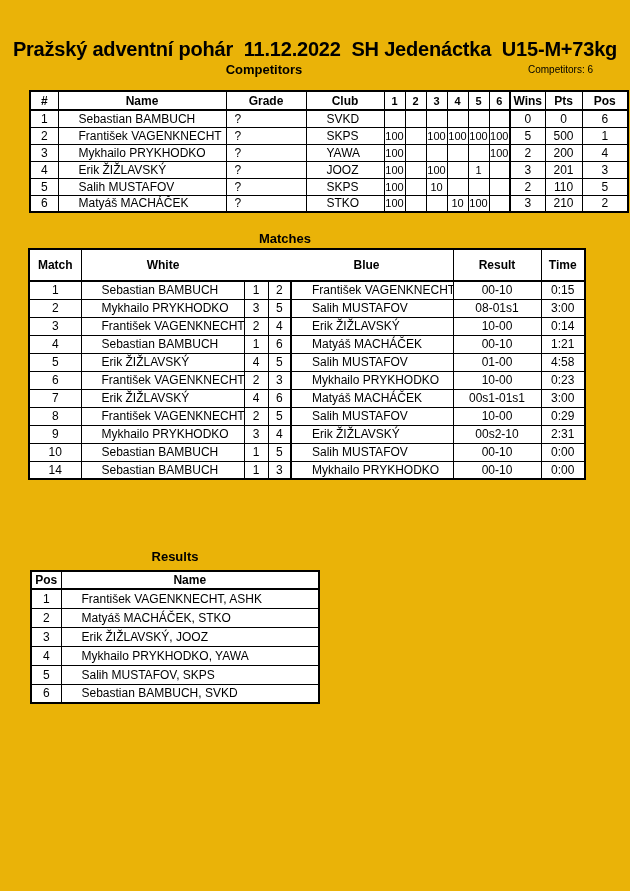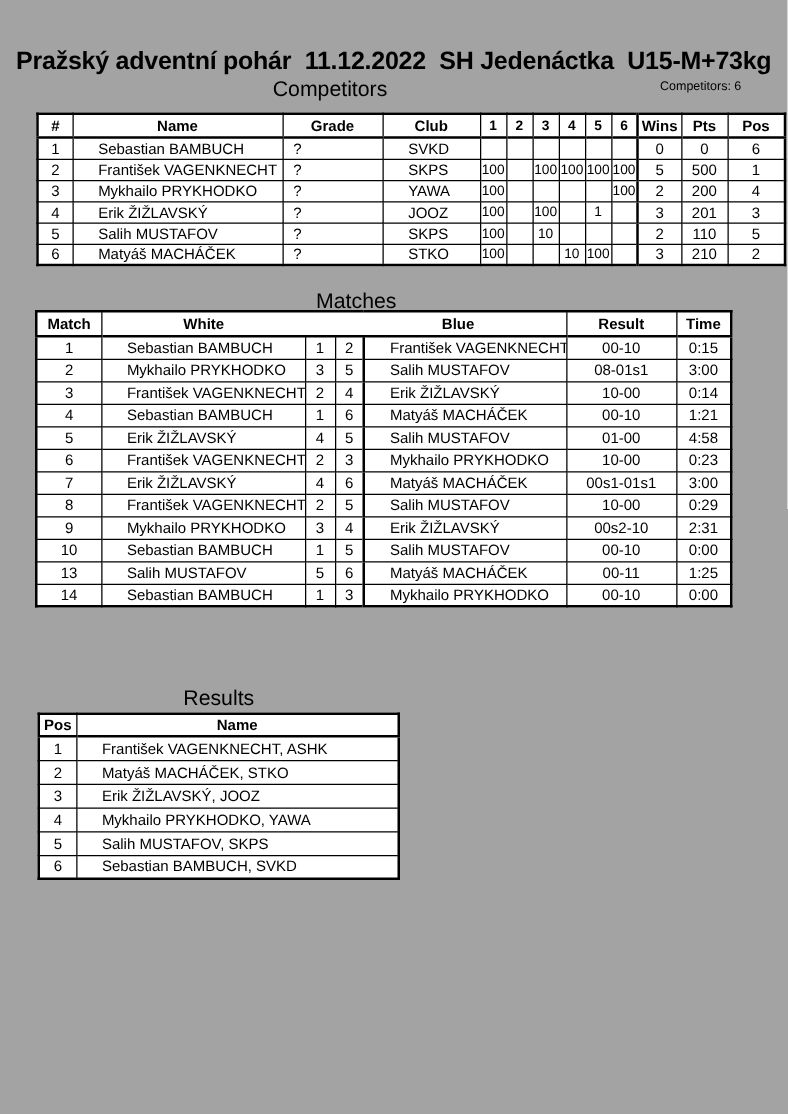--- a/index.html
+++ b/index.html
@@ -1,21 +1,21 @@
 <!DOCTYPE html>
 <html><head>
 <meta charset="utf-8">
 <style>
   * { box-sizing: border-box; }
   html,body { margin:0; padding:0; background:#fff; }
   .page {
     position: relative;
     width: 630px;
     height: 891px;
-    background: #a3a3a3;
+    background: #eab308;
     overflow: hidden;
     font-family: "Liberation Sans", sans-serif;
     color: #000;
   }
   
   .main-title-wrap {
     position: absolute;
     top: 36px; left: 0;
     width: 630px; height: 26px;
     display: flex;
@@ -26,22 +26,22 @@
     flex: none;
     white-space: pre;
     font-size: 20px;
     font-weight: bold;
     line-height: 26px;
     letter-spacing: -0.2px;
   }
   .sec-heading {
     position: absolute;
     transform: translateX(-50%);
-    font-size: 17px;
-    font-weight: normal;
+    font-size: 13px;
+    font-weight: bold;
     white-space: pre;
   }
   .h-competitors { left: 264px; top: 62px; }
   .h-matches     { left: 285px; top: 231px; }
   .h-results     { left: 175px; top: 549px; }
   .comp-count {
     position: absolute;
     left: 528px; top: 64px;
     font-size: 10px;
     white-space: pre;
@@ -67,21 +67,21 @@
   .txt-l { text-align: left; padding-left: 20px; }
   .pad8 { padding-left: 8px; }
   .grid { font-size: 11px; }
   .thick-l { border-left: 2px solid #000; }
   
   .t-competitors { left: 29px; top: 90px; width: 598px; }
   .t-competitors tr.head { height: 19px; }
   .t-competitors tr.r { height: 17px; }
   
   .t-matches { left: 28px; top: 248px; width: 556px; }
-  .t-matches tr.head { height: 20px; }
+  .t-matches tr.head { height: 32px; }
   .t-matches tr.r { height: 18px; }
   .merged { position: relative; }
   .merged span {
     position: absolute; top: 0; bottom: 0;
     display: flex; align-items: center; justify-content: center;
   }
   .merged .wh { left: 0; width: 163px; }
   .merged .bl { left: 204px; width: 162px; }
   
   .t-results { left: 30px; top: 570px; width: 288px; }
@@ -331,29 +331,20 @@
     <tr class="r">
       <td class="ctr">10</td>
       <td class="txt-l">Sebastian BAMBUCH</td>
       <td class="ctr">1</td>
       <td class="ctr">5</td>
       <td class="txt-l thick-l">Salih MUSTAFOV</td>
       <td class="ctr">00-10</td>
       <td class="ctr">0:00</td>
     </tr>
     <tr class="r">
-      <td class="ctr">13</td>
-      <td class="txt-l">Salih MUSTAFOV</td>
-      <td class="ctr">5</td>
-      <td class="ctr">6</td>
-      <td class="txt-l thick-l">Matyáš MACHÁČEK</td>
-      <td class="ctr">00-11</td>
-      <td class="ctr">1:25</td>
-    </tr>
-    <tr class="r">
       <td class="ctr">14</td>
       <td class="txt-l">Sebastian BAMBUCH</td>
       <td class="ctr">1</td>
       <td class="ctr">3</td>
       <td class="txt-l thick-l">Mykhailo PRYKHODKO</td>
       <td class="ctr">00-10</td>
       <td class="ctr">0:00</td>
     </tr>
   </tbody>
     </table>

